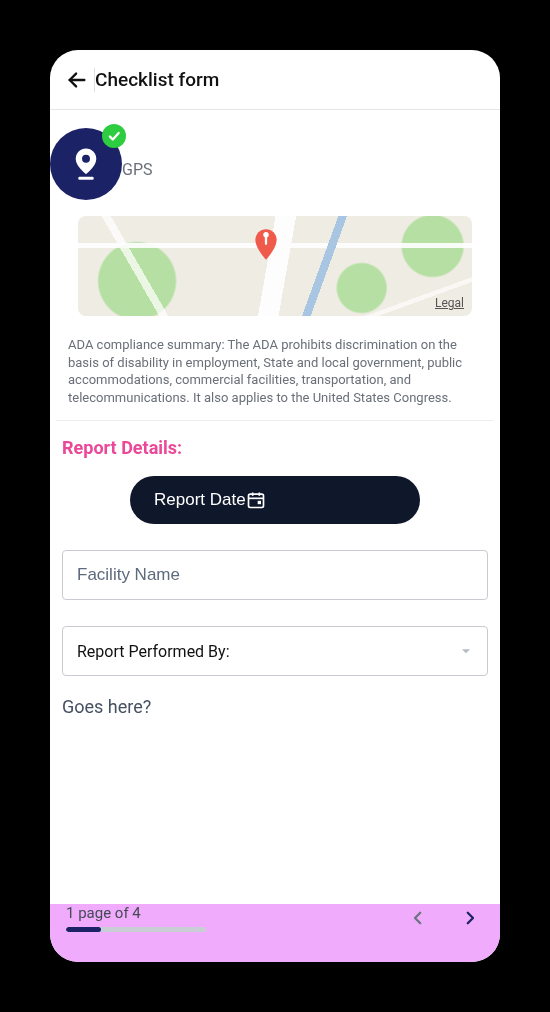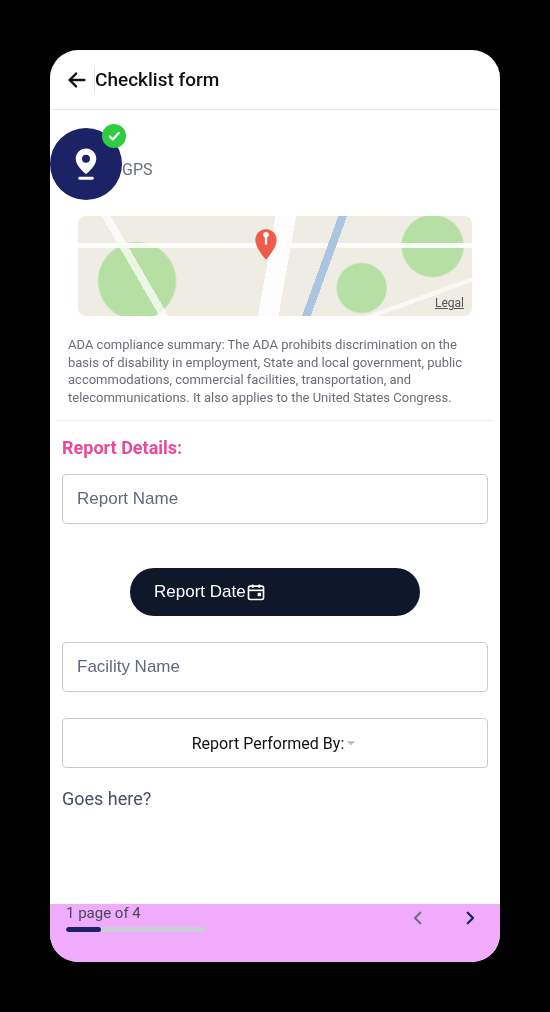--- a/index.html
+++ b/index.html
@@ -168,21 +168,21 @@
 
   .select {
     position: relative;
     width: 100%;
     height: 50px;
     border: 1px solid #c7cbd1;
     border-radius: 4px;
     padding: 0 14px;
     display: flex;
     align-items: center;
-    justify-content: center;
+    justify-content: space-between;
     background: #fff;
     cursor: pointer;
     margin-bottom: 20px;
   }
   .select-label {
     font-size: 16px;
     color: #111;
   }
   .select-caret { color: #b6bcc5; }
 
@@ -273,21 +273,20 @@
         <div class="map-legal">Legal</div>
       </div>
     </div>
 
     <div class="summary-text">ADA compliance summary:  The ADA prohibits discrimination on the basis of disability in employment,  State and local government, public accommodations, commercial facilities,  transportation, and telecommunications.  It also applies to the United States Congress.</div>
     <div class="hr"></div>
 
     <div class="section">
       <div class="section-title">Report Details:</div>
 
-      <input type="text" class="text-input mb" placeholder="Report Name" style="">
 
       <button class="date-btn">
         <span>Report Date</span>
         <svg width="20" height="20" viewBox="0 0 24 24" fill="none" stroke="#fff" stroke-width="2">
           <rect x="3" y="5" width="18" height="16" rx="2"></rect>
           <line x1="3" y1="10" x2="21" y2="10"></line>
           <line x1="8" y1="3" x2="8" y2="7"></line>
           <line x1="16" y1="3" x2="16" y2="7"></line>
           <rect x="14" y="13" width="4" height="4" fill="#fff" stroke="none"></rect>
         </svg>

